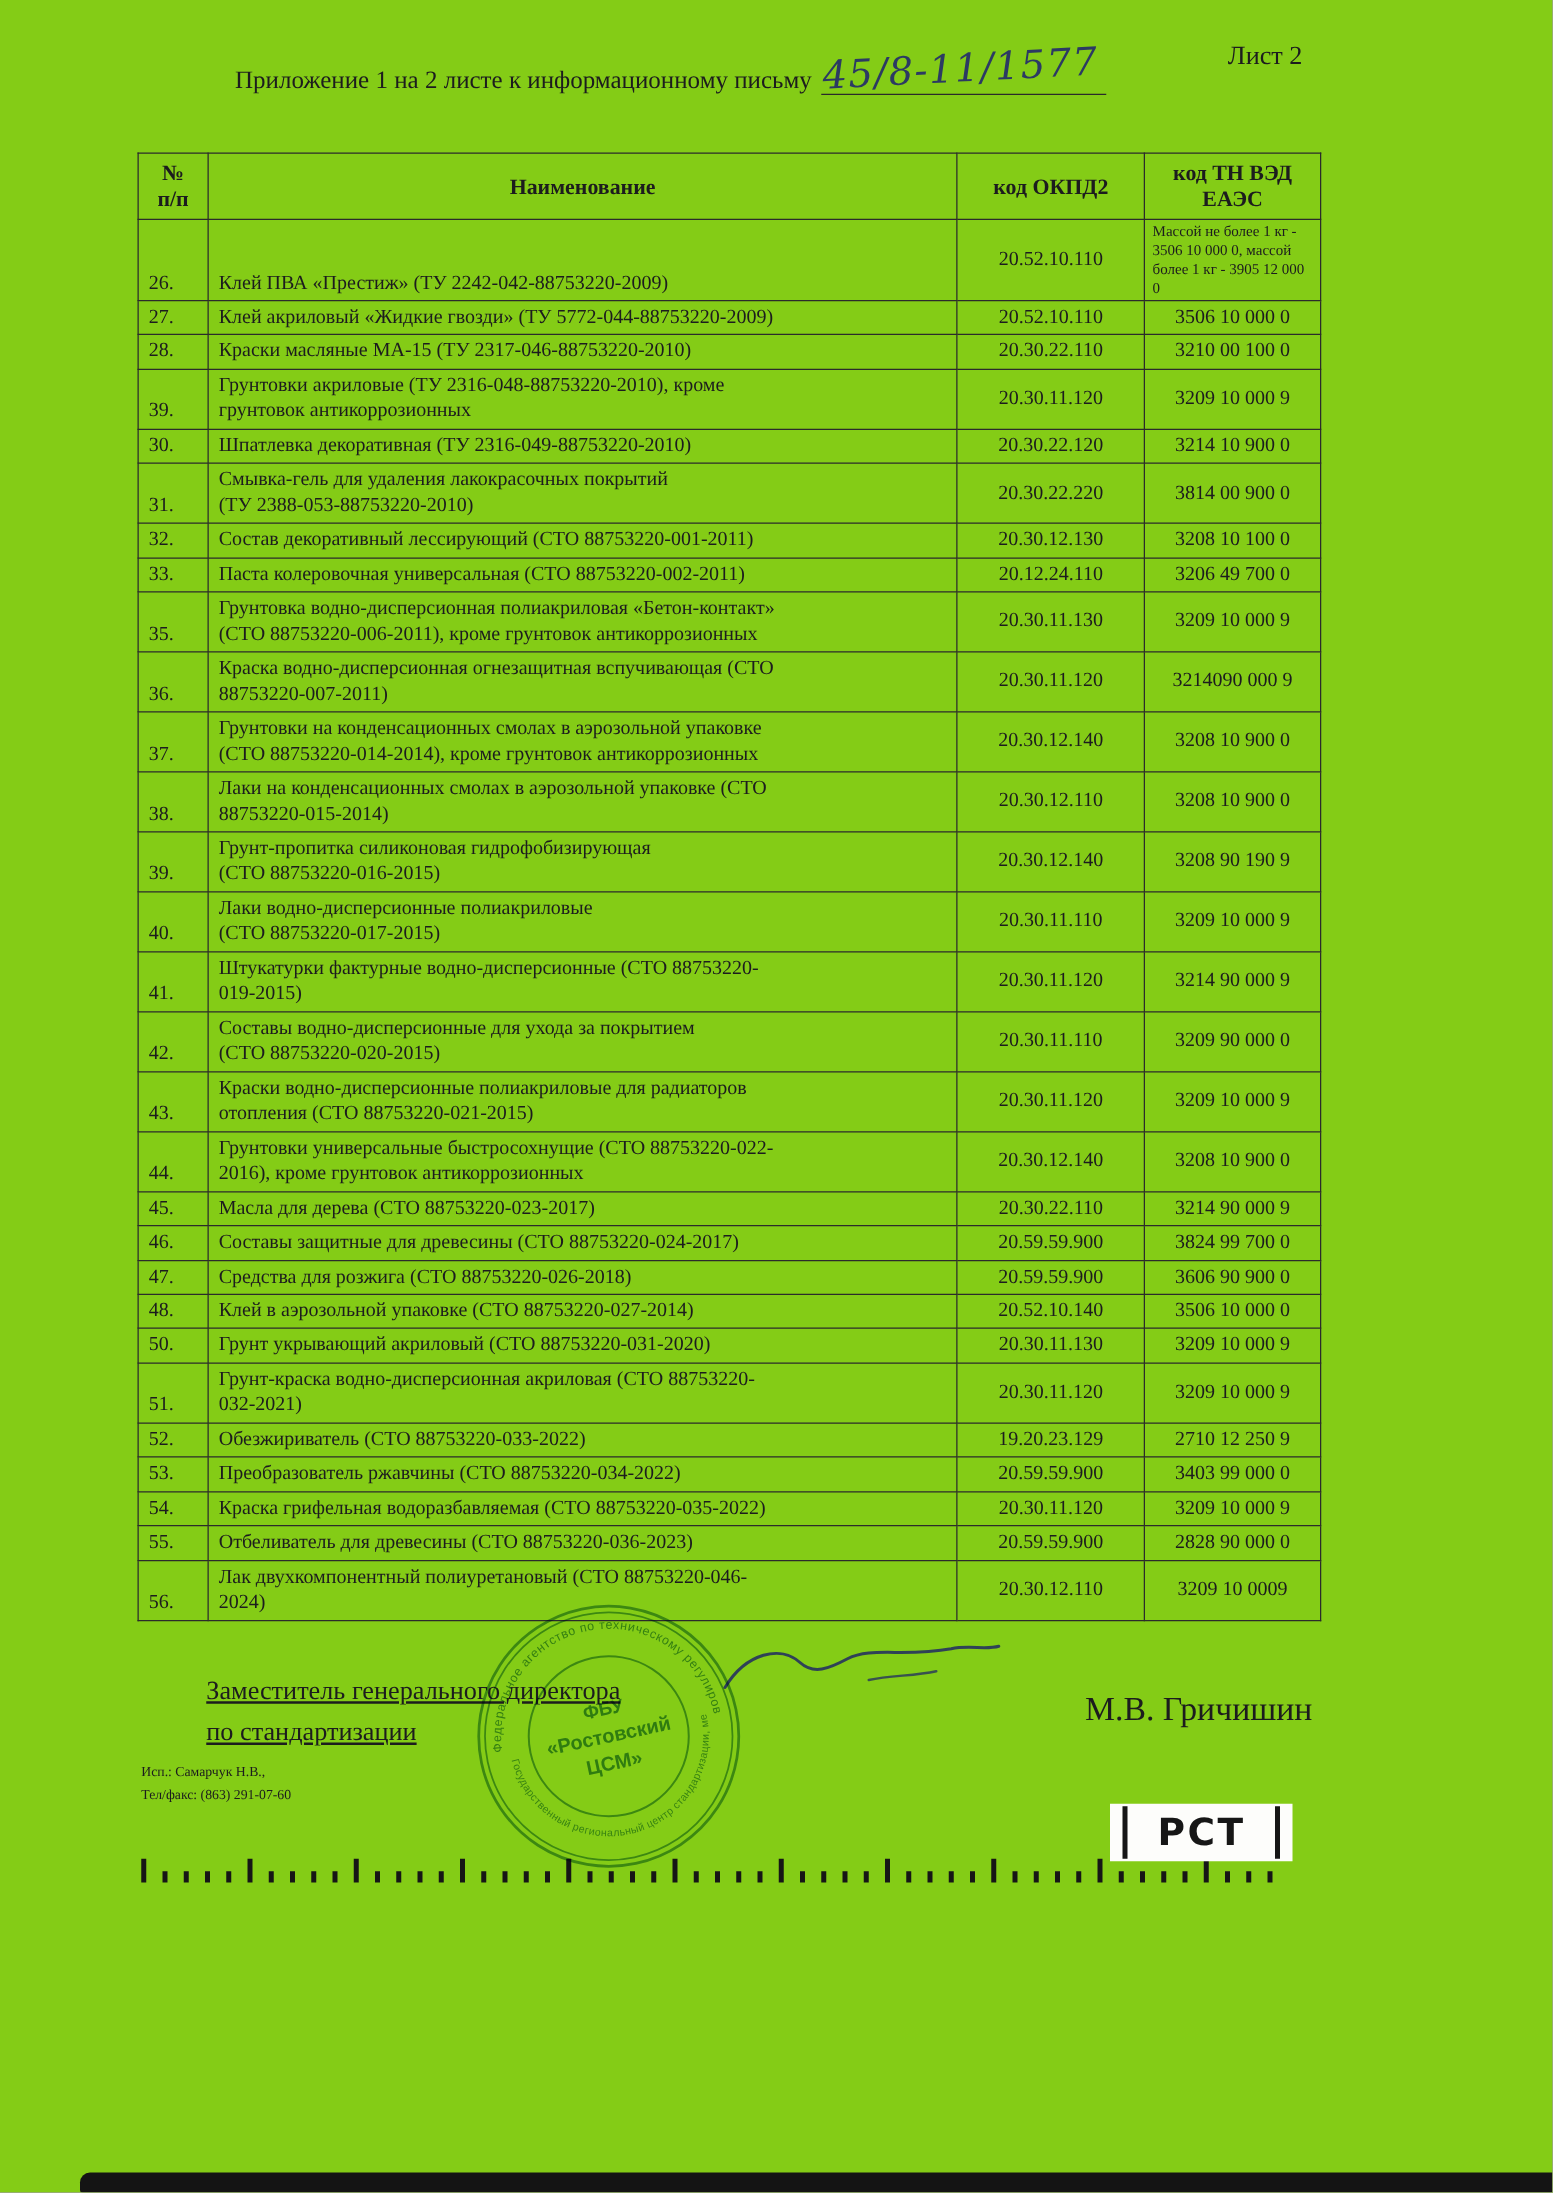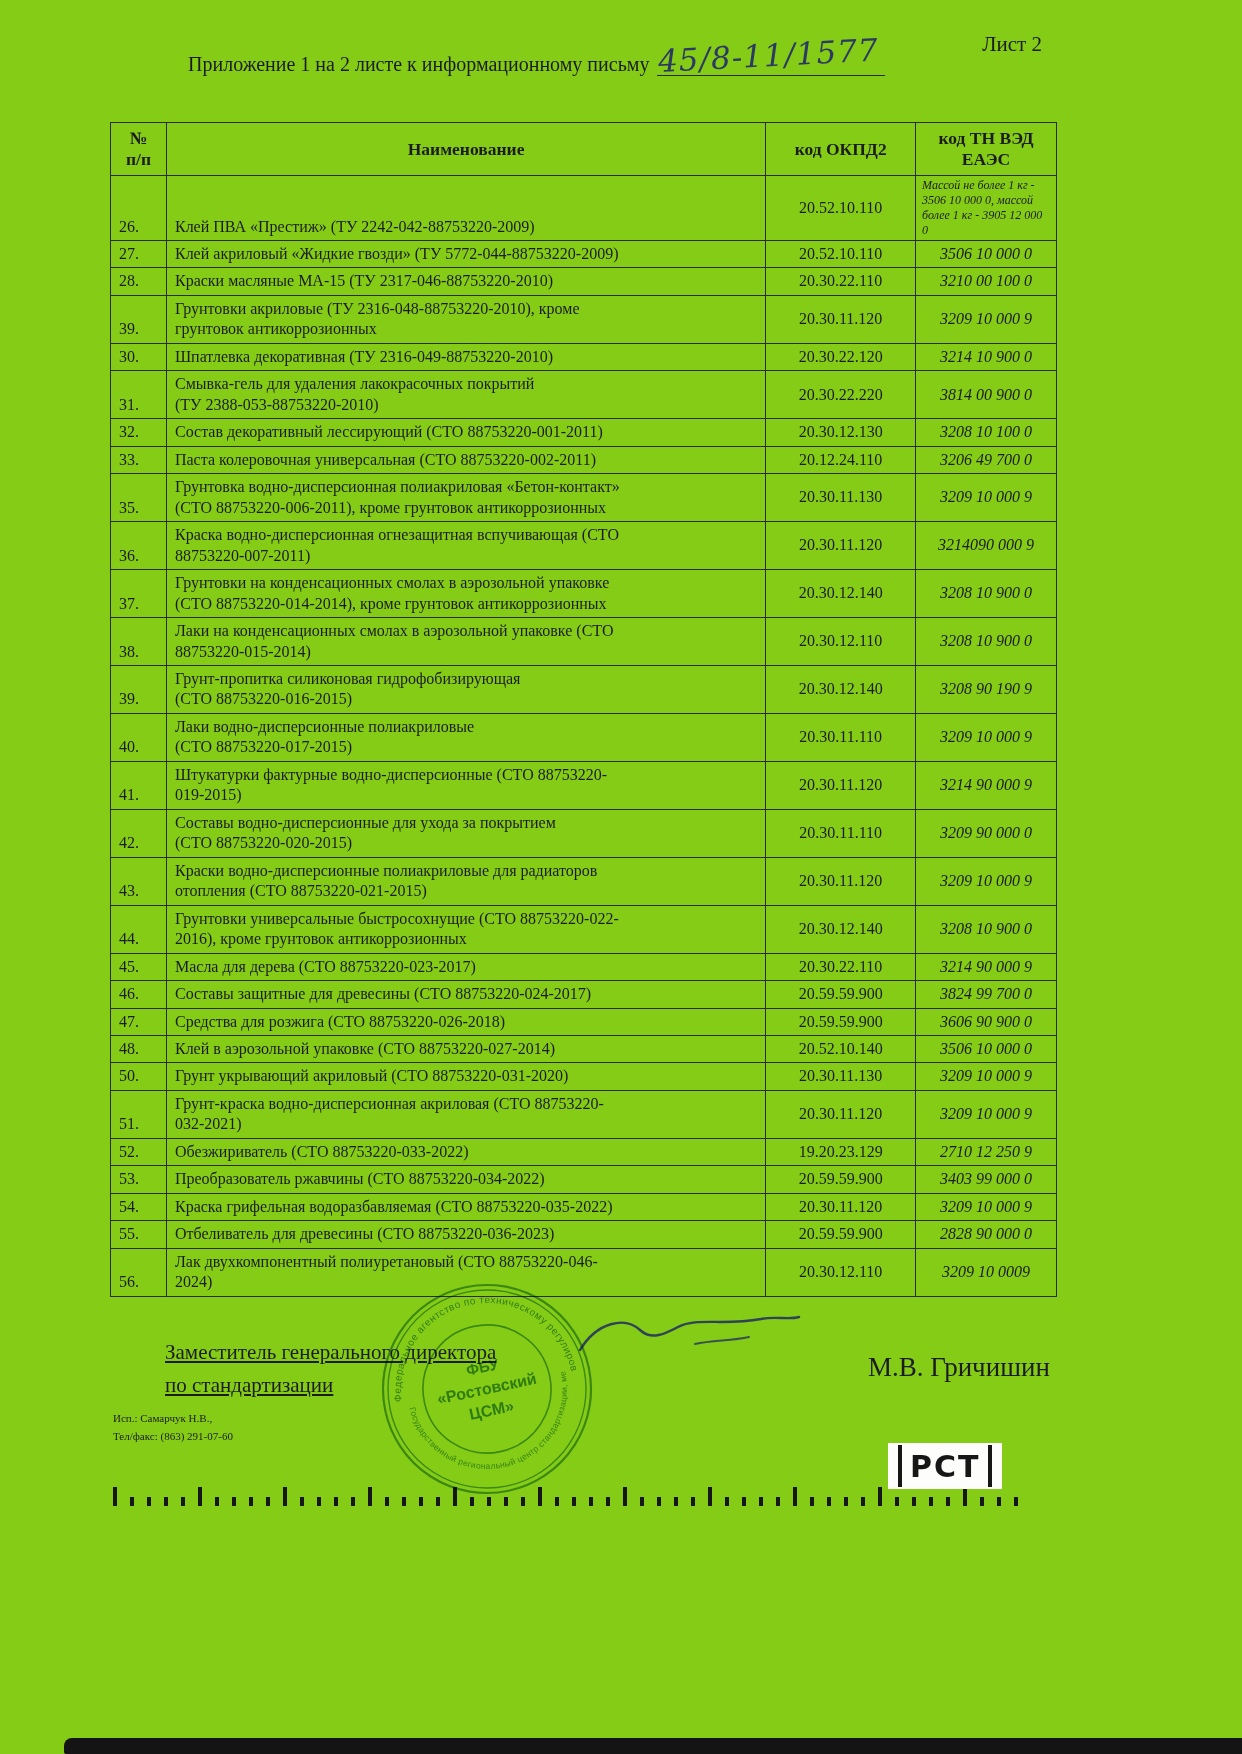--- a/index.html
+++ b/index.html
@@ -14,37 +14,37 @@
   .handwritten { position:absolute; left:2px; bottom:-4px; font-size:31px; font-style:italic; color:#2c3a63;
                  transform:rotate(-3deg); transform-origin:left bottom; letter-spacing:1px; white-space:nowrap;
                  font-family:"DejaVu Serif",serif; }
 
   .doc-table { position:absolute; top:122px; left:110px; width:947px; border-collapse:collapse; font-size:16px; line-height:1.28; }
   .doc-table th, .doc-table td { border:1.5px solid #2b2b2b; padding:3px 8px; }
   .doc-table thead th { font-weight:bold; text-align:center; font-size:17.5px; vertical-align:middle; line-height:1.2; padding:5px 4px; }
   .c-num   { width:56px;  vertical-align:bottom; text-align:left; padding-left:10px; }
   .c-name  { width:600px; vertical-align:bottom; white-space:pre-line; }
   .c-okpd  { width:150px; text-align:center; vertical-align:middle; }
-  .c-tnved { width:141px; text-align:center; vertical-align:middle;font-style:italic; }
+  .c-tnved { width:141px; text-align:center; vertical-align:middle; }
   .c-tnved.small { font-size:12px; line-height:1.25; text-align:left; padding:2px 6px; vertical-align:top; }
 
   .sig-title { position:absolute; top:1336px; left:165px; font-size:21px; line-height:1.55; z-index:1;text-decoration:underline; }
   .sig-name  { position:absolute; top:1352px; left:868px; font-size:27px; z-index:1; }
   .signature { position:absolute; top:1310px; left:575px; z-index:2; }
   .executor  { position:absolute; top:1410px; left:113px; font-size:11px; line-height:1.6; z-index:1; }
 
   .stamp { position:absolute; top:1280px; left:378px; width:218px; height:218px; transform:rotate(-12deg);
            opacity:.85; z-index:3; mix-blend-mode:multiply; }
   .stamp text { font-family:"Liberation Sans","DejaVu Sans",sans-serif; }
 
   .ticks { position:absolute; top:1487px; left:113px; width:950px; display:flex; align-items:flex-end; gap:13px; z-index:1; }
   .tick { width:4px; height:9px; background:#161616; flex:0 0 auto; }
   .tick.tall { height:19px; }
 
-  .rst { position:absolute; top:1443px; left:888px; display:flex; align-items:center; gap:8px;
+  .rst { position:absolute; top:1443px; left:888px; display:flex; align-items:center; gap:24px;
          background:#fdfdfb; padding:2px 10px; z-index:4; }
   .rst-bar { width:4px; height:42px; background:#161616; }
   .rst-text { font-family:"DejaVu Sans","Liberation Sans",sans-serif; font-weight:bold; font-size:30px; letter-spacing:2px; color:#161616; }
 
   .scan-strip { position:absolute; bottom:0; left:64px; right:0; height:16px; background:#141414; border-radius:8px 0 0 2px; }
 </style>
 </head>
 <body>
 
 <div class="page">

